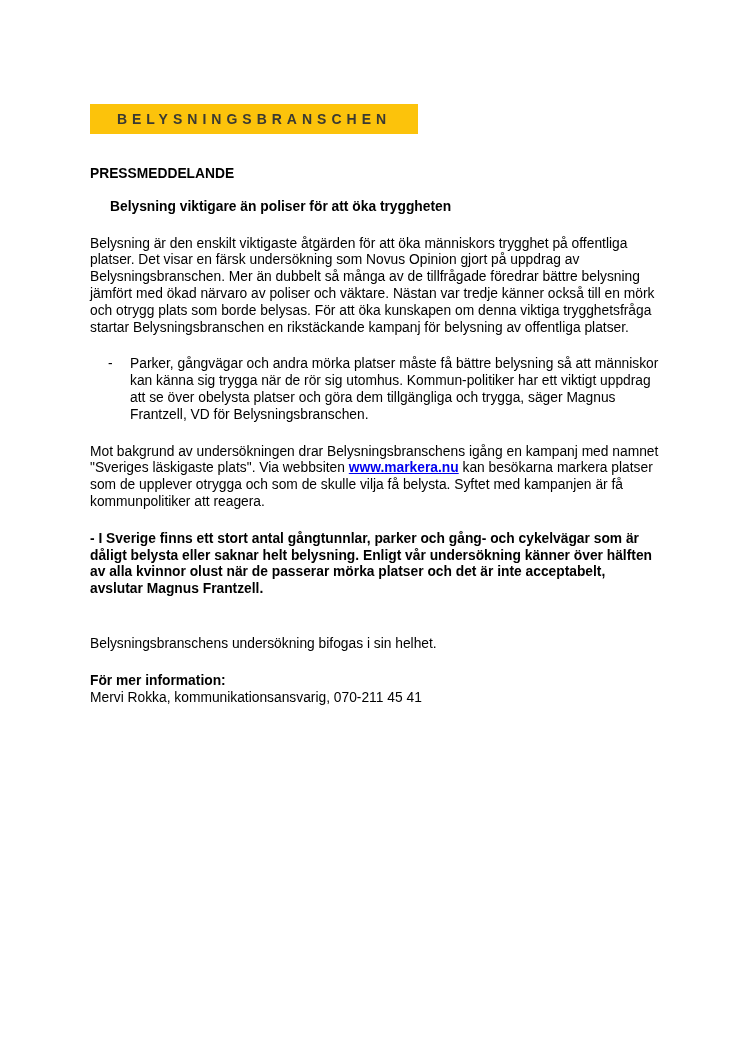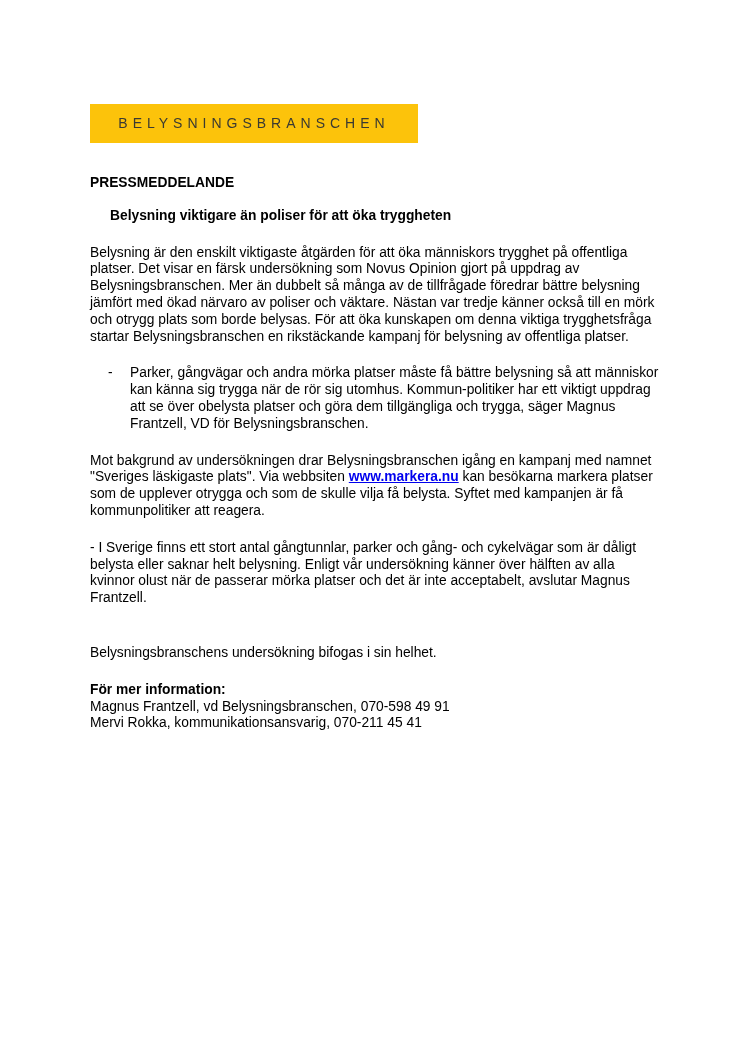--- a/index.html
+++ b/index.html
@@ -18,29 +18,29 @@
     width: 746px;
     height: 1056px;
     overflow: hidden;
     background: #ffffff;
   }
   .content {
     padding: 104px 86px 0 90px;
   }
   .banner {
     width: 328px;
-    height: 39px;
+    height: 30px;
     display: flex;
     align-items: center;
     justify-content: center;
     background: #FCC30B;
     color: #3A3A32;
     font-size: 14px;
     letter-spacing: 5px;
-    font-weight: 400;
+    font-weight: 700;
     margin-bottom: 32px;
     white-space: nowrap;
   }
   .kicker, .date, .title {
     font-weight: bold;
     margin: 0 0 16px 0;
   }
   .title { margin-bottom: 20px; margin-left: 20px; }
   p.para {
     margin: 0 0 20px 0;
@@ -50,20 +50,21 @@
     padding-left: 18px;
     margin: 0 0 20px 0;
   }
   .quote-item .marker {
     width: 22px;
     flex: 0 0 22px;
   }
   .quote-item .quote-text { flex: 1; }
   p.para-last {
     margin: 0 0 38px 0;
+    font-weight: bold;
   }
   .attachment-note {
     margin: 0 0 20px 0;
   }
   .contact-heading {
     font-weight: bold;
     margin: 0;
   }
   .contact-line { margin: 0; }
   a.doc-link {
@@ -87,24 +88,23 @@
 
     <p class="title">Belysning viktigare än poliser för att öka tryggheten</p>
 
     <p class="para">Belysning är den enskilt viktigaste åtgärden för att öka människors trygghet på offentliga platser. Det visar en färsk undersökning som Novus Opinion gjort på uppdrag av Belysningsbranschen. Mer än dubbelt så många av de tillfrågade föredrar bättre belysning jämfört med ökad närvaro av poliser och väktare. Nästan var tredje känner också till en mörk och otrygg plats som borde belysas. För att öka kunskapen om denna viktiga trygghetsfråga startar Belysningsbranschen en rikstäckande kampanj för belysning av offentliga platser.</p>
 
     <div class="quote-item">
       <span class="marker">-</span>
       <span class="quote-text">Parker, gångvägar och andra mörka platser måste få bättre belysning så att människor kan känna sig trygga när de rör sig utomhus. Kommun-politiker har ett viktigt uppdrag att se över obelysta platser och göra dem tillgängliga och trygga, säger Magnus Frantzell, VD för Belysningsbranschen.</span>
     </div>
 
-    <p class="para"><span>Mot bakgrund av undersökningen drar Belysningsbranschen igång en kampanj med namnet "Sveriges läskigaste plats". Via webbsiten </span><a class="doc-link" style="color: rgb(0, 0, 238); font-weight: bold;">www.markera.nu</a><span> kan besökarna markera platser som de upplever otrygga och som de skulle vilja få belysta. Syftet med kampanjen är få kommunpolitiker att reagera.</span></p>
+    <p class="para"><span>Mot bakgrund av undersökningen drar Belysningsbranschens igång en kampanj med namnet "Sveriges läskigaste plats". Via webbsiten </span><a class="doc-link" style="color: rgb(0, 0, 238); font-weight: bold;">www.markera.nu</a><span> kan besökarna markera platser som de upplever otrygga och som de skulle vilja få belysta. Syftet med kampanjen är få kommunpolitiker att reagera.</span></p>
 
     <p class="para para-last">- I Sverige finns ett stort antal gångtunnlar, parker och gång- och cykelvägar som är dåligt belysta eller saknar helt belysning. Enligt vår undersökning känner över hälften av alla kvinnor olust när de passerar mörka platser och det är inte acceptabelt, avslutar Magnus Frantzell.</p>
 
     <p class="attachment-note">Belysningsbranschens undersökning bifogas i sin helhet.</p>
 
     <p class="contact-heading">För mer information:</p>
-    <p class="contact-line">Magnus Frantzell, vd Belysningsbranschen, 070-598 49 91</p>
     <p class="contact-line">Mervi Rokka, kommunikationsansvarig, 070-211 45 41</p>
 
   </div>
 </div>
 
 </body></html>

